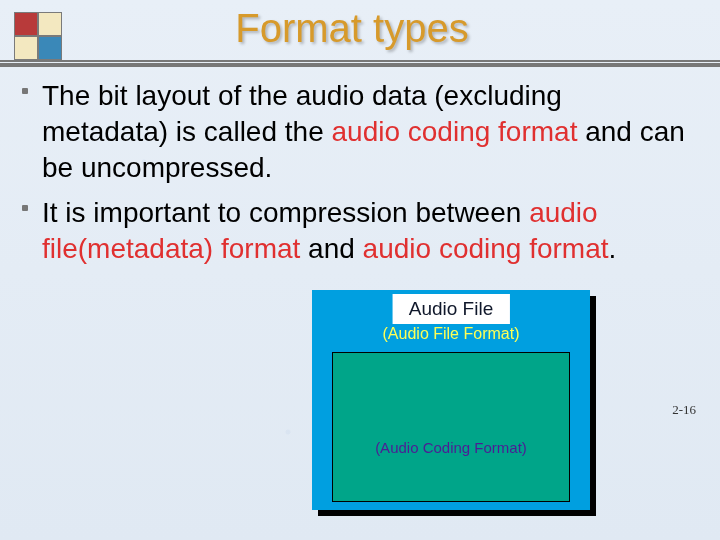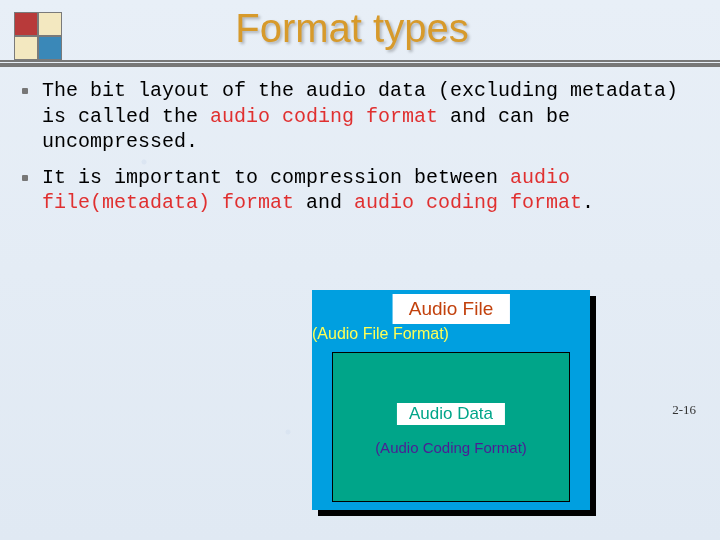--- a/index.html
+++ b/index.html
@@ -60,23 +60,22 @@
     left: 0;
     right: 0;
     height: 0;
     border-top: 4px solid #777;
   }
   .body {
     position: absolute;
     top: 78px;
     left: 20px;
     right: 30px;
-    font-size: 20px;
+    font-size: 28px;
     line-height: 1.28;
-    font-family: Liberation Mono, monospace;
   }
   .bullet-row {
     display: flex;
     align-items: flex-start;
     margin-bottom: 10px;
   }
   .dot {
     flex: 0 0 auto;
     width: 6px;
     height: 6px;
@@ -102,30 +101,30 @@
     background: #009fe0;
     box-shadow: 6px 6px 0 #000;
   }
   .af-label {
     position: absolute;
     left: 50%;
     top: 4px;
     transform: translateX(-50%);
     background: #fff;
     border: 2px solid #fff;
-    color: #c2410c;
+    color: #0f172a;
     padding: 2px 14px;
     font-size: 19px;
     font-family: "Segoe UI", Tahoma, sans-serif;
   }
   .aff-sub {
     position: absolute;
     top: 35px;
     left: 0; right: 0;
-    text-align: left;
+    text-align: center;
     color: #ffff55;
     font-size: 16px;
     font-family: "Segoe UI", Tahoma, sans-serif;
   }
   .inner-box {
     position: absolute;
     left: 20px;
     top: 62px;
     width: 236px;
     height: 148px;
@@ -194,21 +193,20 @@
     </div>
 
 
   </div>
 
   <div class="diagram">
     <div class="outer-box">
       <div class="af-label">Audio File</div>
       <div class="aff-sub">(Audio File Format)</div>
       <div class="inner-box">
-        <div class="ad-label">Audio Data</div>
         <div class="acf-sub">(Audio Coding Format)</div>
       </div>
     </div>
   </div>
 
   <div class="pagenum">2-16</div>
 
 </div>
 
 </body></html>

